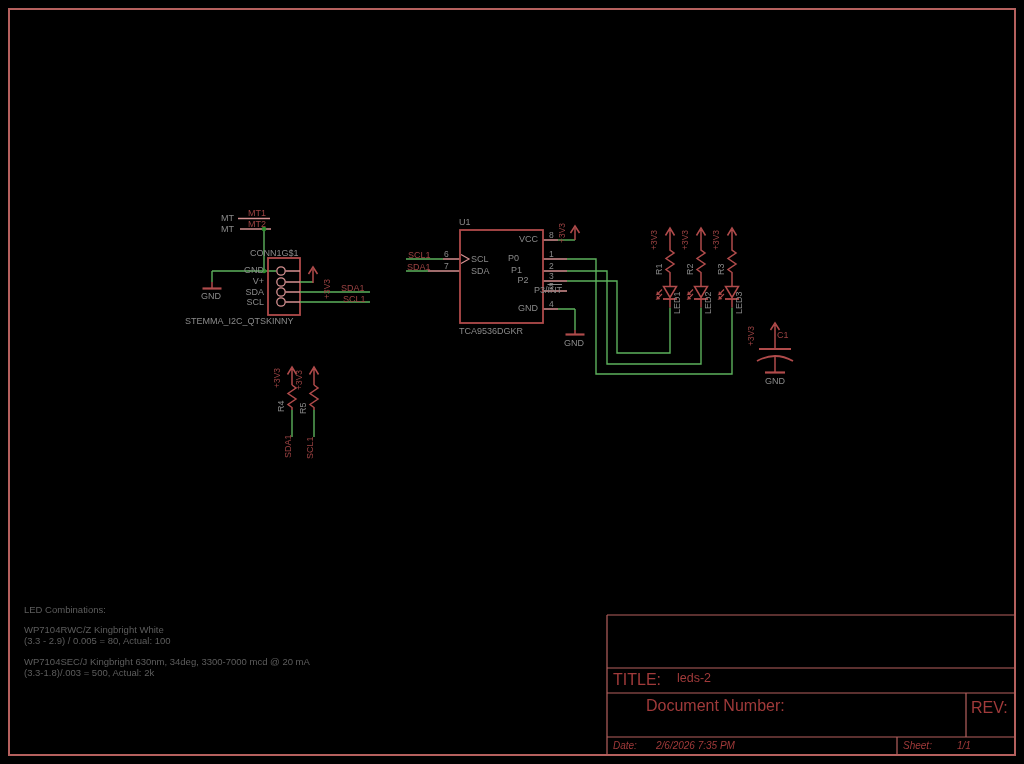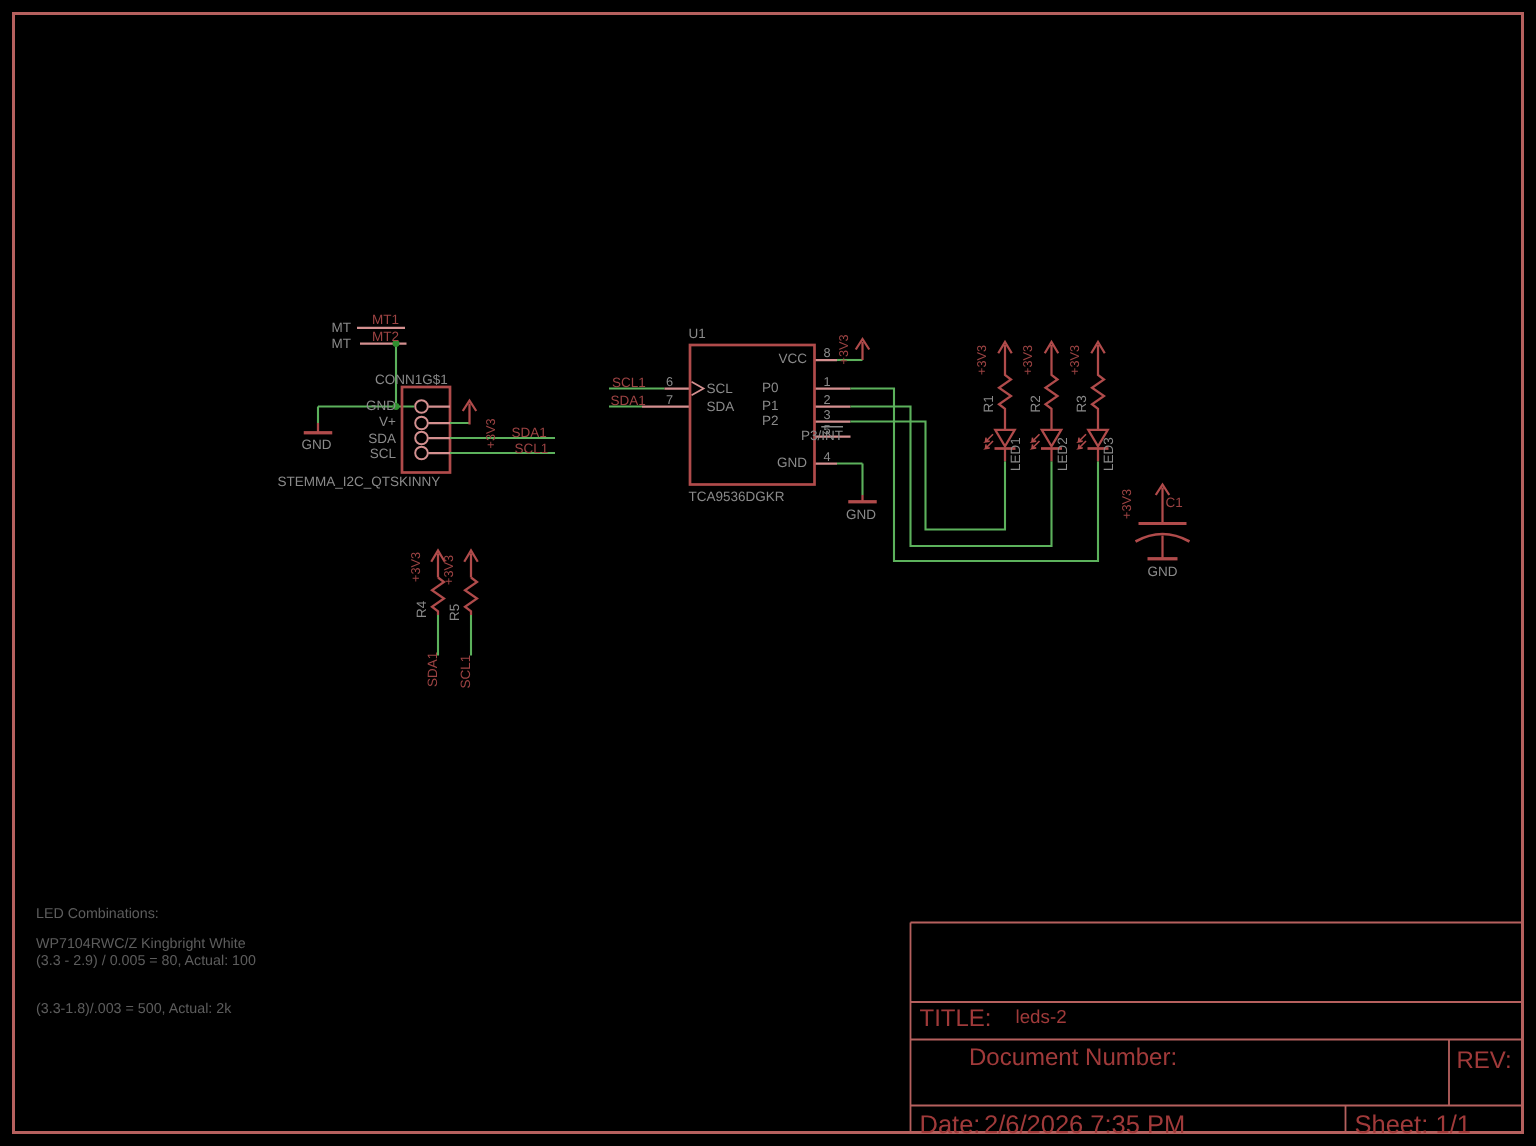--- a/index.html
+++ b/index.html
@@ -5,21 +5,21 @@
   html,body{margin:0;padding:0;background:#ffffff;}
   #page{position:relative;width:1024px;height:764px;background:#000000;overflow:hidden;
         font-family:"Liberation Sans","DejaVu Sans",sans-serif;}
   svg.draw{position:absolute;left:0;top:0;}
   .t{position:absolute;font-size:9px;line-height:10px;white-space:nowrap;color:#8a8a8a;}
   .red{color:#9d4343;}
   .n{font-size:8.5px;}
   .v{transform:rotate(-90deg);transform-origin:0 0;}
   .note{position:absolute;font-size:9.5px;line-height:11px;color:#5d5d5d;white-space:nowrap;}
   .tb{position:absolute;color:#a03a3a;white-space:nowrap;font-size:16px;}
-  .tb.big{font-size:17px;}
+  .tb.big{font-size:10px;font-style:italic;}
   .ol{text-decoration:overline;}
 </style>
 </head>
 <body>
 
 <div id="page">
 
   <svg class="draw" width="1024" height="764" viewBox="0 0 1024 764">
 
     <rect x="9" y="9" width="1006" height="746" fill="none" stroke="#b5605e" stroke-width="2"></rect>
@@ -143,23 +143,23 @@
   <span class="t red" style="left:407px;top:262px">SDA1</span>
   <span class="t n" style="left:444px;top:249px">6</span>
   <span class="t n" style="left:444px;top:261px">7</span>
   <span class="t" style="left:471px;top:254px">SCL</span>
   <span class="t" style="left:471px;top:266px">SDA</span>
   <span class="t" style="left:508px;top:234px;width:30px;text-align:right">VCC</span>
   <span class="t n" style="left:549px;top:230px">8</span>
   <span class="t red v" style="left:557px;top:243px;font-size:8.5px">+3V3</span>
   <span class="t" style="left:508px;top:253px;width:30px;text-align:left">P0</span>
   <span class="t n" style="left:549px;top:249px">1</span>
-  <span class="t" style="left:508px;top:265px;width:30px;">P1</span>
+  <span class="t" style="left:492px;top:265px;width:30px;text-align:right">P1</span>
   <span class="t n" style="left:549px;top:261px">2</span>
-  <span class="t" style="left:508px;top:275px;width:30px;text-align:left">P2</span>
+  <span class="t" style="left:508px;top:275px;width:30px;text-align:center">P2</span>
   <span class="t n" style="left:549px;top:271px">3</span>
   <span class="t" style="left:522px;top:285px;width:40px;text-align:right"><span>P3/</span><span class="ol">INT</span></span>
   <span class="t n" style="left:549px;top:281px">5</span>
   <span class="t" style="left:508px;top:303px;width:30px;text-align:right">GND</span>
   <span class="t n" style="left:549px;top:299px">4</span>
   <span class="t" style="left:560px;top:338px;width:28px;text-align:center">GND</span>
 
   <span class="t red v" style="left:649px;top:250px;font-size:8.5px">+3V3</span>
   <span class="t v" style="left:654px;top:275px">R1</span>
   <span class="t v" style="left:672px;top:314px">LED1</span>
@@ -177,20 +177,21 @@
   <span class="t red v" style="left:272px;top:388px;font-size:8.5px">+3V3</span>
   <span class="t v" style="left:276px;top:412px">R4</span>
   <span class="t red v" style="left:283px;top:458px">SDA1</span>
   <span class="t red v" style="left:294px;top:390px;font-size:8.5px">+3V3</span>
   <span class="t v" style="left:298px;top:414px">R5</span>
   <span class="t red v" style="left:305px;top:459px">SCL1</span>
 
   <span class="note" style="left:24px;top:604px">LED Combinations:</span>
   <span class="note" style="left:24px;top:624px">WP7104RWC/Z Kingbright White</span>
   <span class="note" style="left:24px;top:635px">(3.3 - 2.9) / 0.005 = 80, Actual: 100</span>
+  <span class="note" style="left:24px;top:656px">WP7104SEC/J Kingbright 630nm, 34deg, 3300-7000 mcd @ 20 mA</span>
   <span class="note" style="left:24px;top:667px">(3.3-1.8)/.003 = 500, Actual: 2k</span>
 
   <span class="tb" style="left:613px;top:671px">TITLE:</span>
   <span class="tb" style="left:677px;top:671px;font-size:12.5px">leds-2</span>
   <span class="tb" style="left:646px;top:697px">Document Number:</span>
   <span class="tb" style="left:971px;top:699px">REV:</span>
   <span class="tb big" style="left:613px;top:740px">Date:</span>
   <span class="tb big" style="left:656px;top:740px">2/6/2026 7:35 PM</span>
   <span class="tb big" style="left:903px;top:740px">Sheet:</span>
   <span class="tb big" style="left:957px;top:740px">1/1</span>

